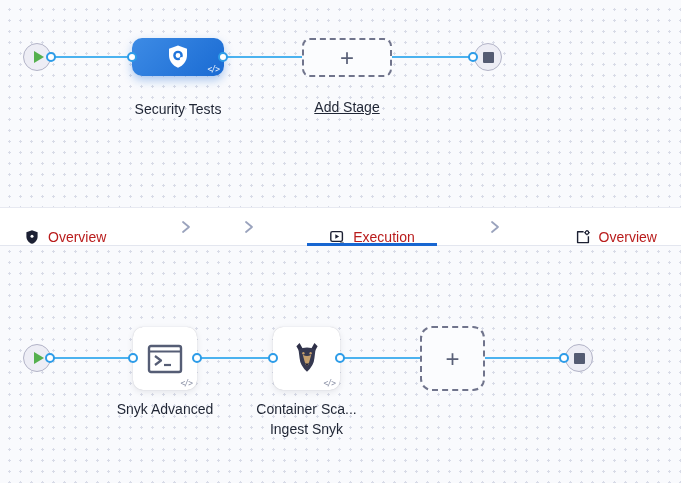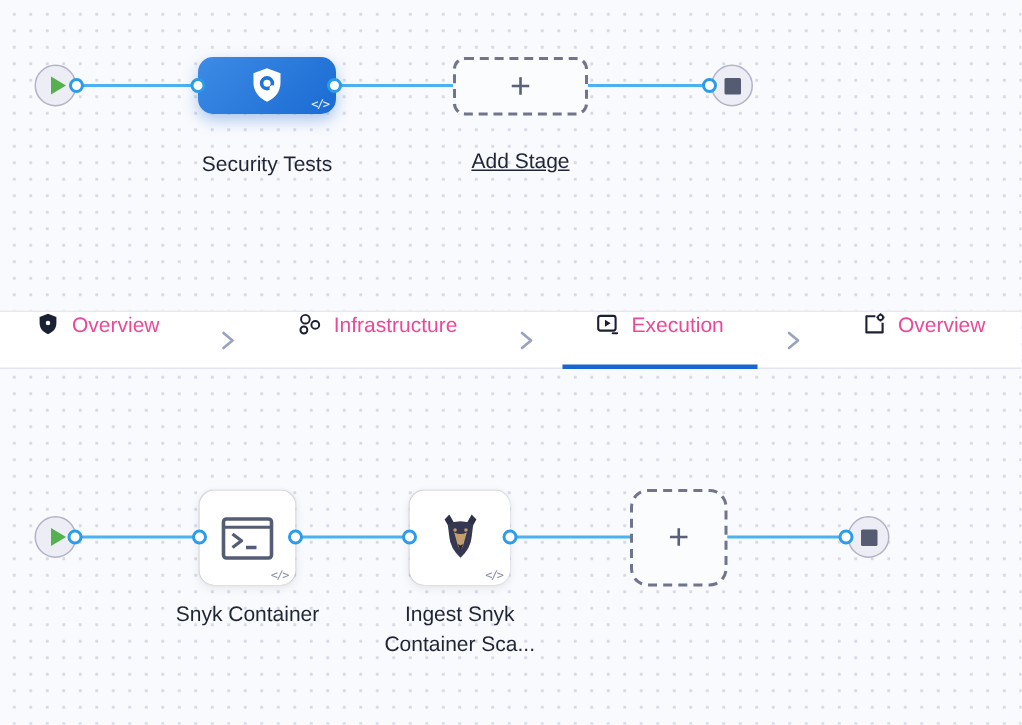--- a/index.html
+++ b/index.html
@@ -57,22 +57,22 @@
     position:absolute;text-align:center;font-size:14px;color:#1f2534;line-height:20px;z-index:2;
   }
   
   .tabbar{
     position:absolute;left:0;top:207px;width:681px;height:39px;background:#ffffff;
     border-top:1px solid #e7e9f1;border-bottom:1px solid #e3e6ef;box-sizing:border-box;
     display:flex;align-items:stretch;justify-content:space-between;
     padding:0 2px;z-index:5;
   }
   .tab{
-    position:relative;display:flex;align-items:flex-start;gap:8px;padding:0 22px;
-    font-size:14px;font-weight:500;color:#ec4899;cursor:pointer;white-space:nowrap;
+    position:relative;display:flex;align-items:flex-end;gap:8px;padding:0 22px;
+    font-size:14px;font-weight:500;color:#b91c1c;cursor:pointer;white-space:nowrap;
   }
   .tab.active::after{
     content:"";position:absolute;left:0;right:0;bottom:-1px;height:3px;background:#1766d1;
   }
   .tab-chevron{display:flex;align-items:center;}
   .icon16{width:16px;height:16px;display:block;}
 </style>
 </head>
 <body>
 
@@ -117,28 +117,20 @@
       </svg>
       <span>Overview</span>
     </div>
 
     <div class="tab-chevron">
       <svg width="10" height="14" viewBox="0 0 10 14">
           <path d="M2 2 L8 7 L2 12" fill="none" stroke="#9aa3bd" stroke-width="1.8" stroke-linecap="round" stroke-linejoin="round"></path>
         </svg>
     </div>
 
-    <div class="tab">
-      <svg class="icon16" viewBox="0 0 16 16">
-        <circle cx="5.6" cy="4.8" r="2.9" fill="none" stroke="#1c2033" stroke-width="1.3"></circle>
-        <circle cx="4.6" cy="12" r="2.3" fill="none" stroke="#1c2033" stroke-width="1.3"></circle>
-        <circle cx="12.2" cy="8.6" r="2.6" fill="none" stroke="#1c2033" stroke-width="1.3"></circle>
-      </svg>
-      <span>Infrastructure</span>
-    </div>
 
     <div class="tab-chevron">
       <svg width="10" height="14" viewBox="0 0 10 14">
           <path d="M2 2 L8 7 L2 12" fill="none" stroke="#9aa3bd" stroke-width="1.8" stroke-linecap="round" stroke-linejoin="round"></path>
         </svg>
     </div>
 
     <div class="tab active">
       <svg class="icon16" viewBox="0 0 16 16">
         <rect x="1.8" y="2.6" width="11.6" height="9.8" rx="1.6" fill="none" stroke="#1c2033" stroke-width="1.4"></rect>
@@ -202,20 +194,20 @@
   <div class="dashed-box" style="left:420px;top:326px;width:65px;height:65px;border-radius:12px;">
     <span class="plus">+</span>
   </div>
 
   <div class="connector" style="left:559px;top:353px;"></div>
   <div class="node-circle" style="left:565px;top:344px;">
     <div class="stop-sq"></div>
   </div>
 
   <div class="node-label" style="left:95px;top:399px;width:140px;">
-    <div>Snyk Container</div>
+    <div>Snyk Advanced</div>
   </div>
   <div class="node-label" style="left:236px;top:399px;width:141px;">
+    <div>Container Sca...</div>
     <div>Ingest Snyk</div>
-    <div>Container Sca...</div>
   </div>
 
 </div>
 
 </body></html>

